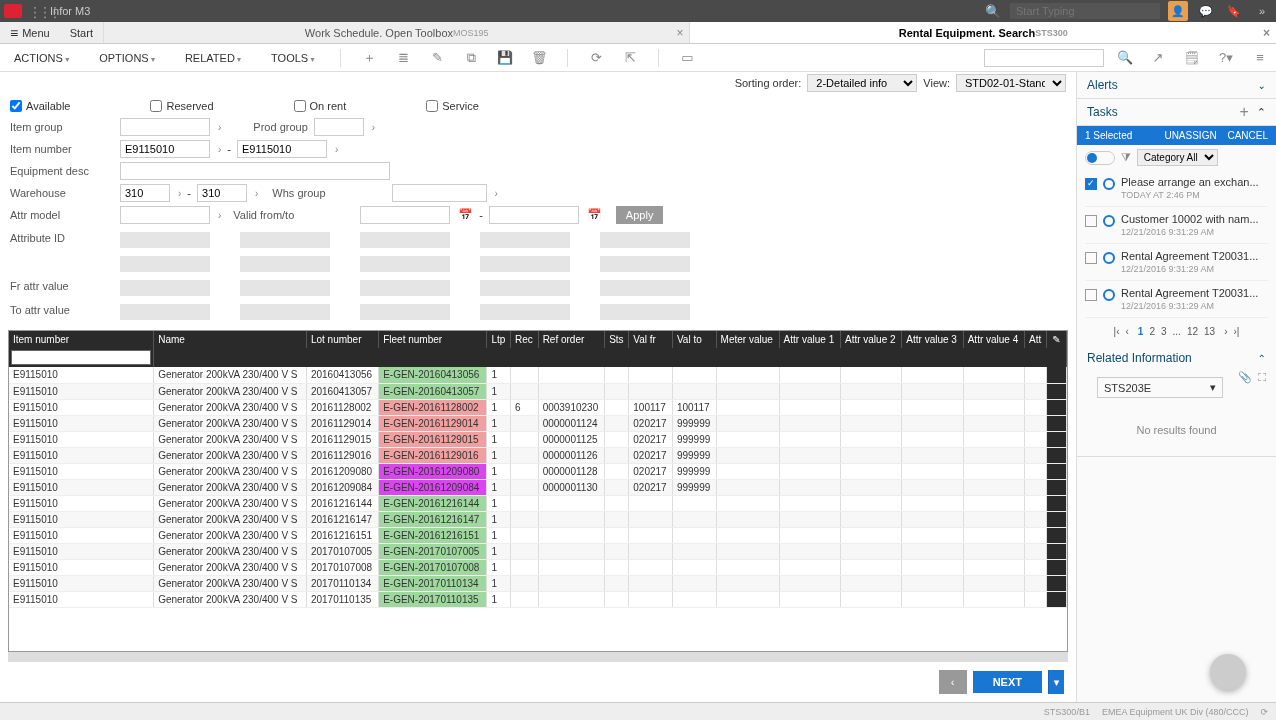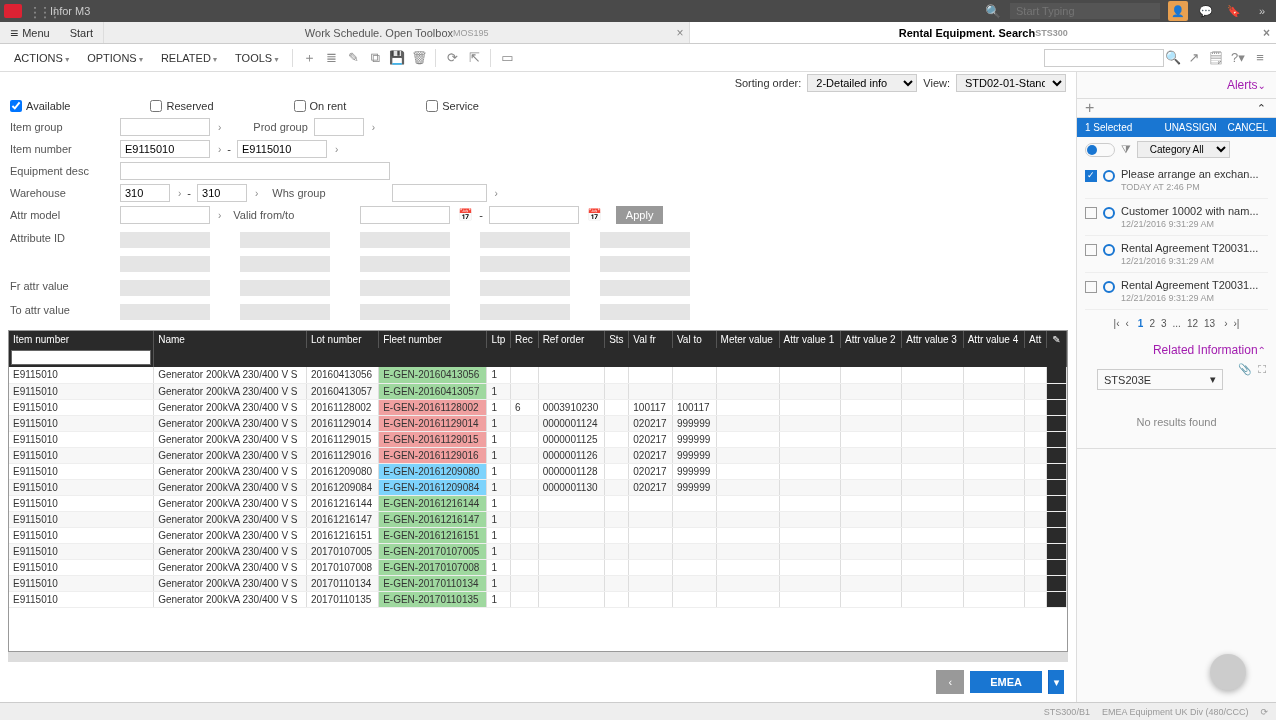--- a/index.html
+++ b/index.html
@@ -24,21 +24,21 @@
 .hamburger { font-size: 14px; margin-right: 4px; }
 
 
 .tabs { display: flex; flex: 1; height: 100%; }
 .tab { flex: 1; display: flex; align-items: center; justify-content: center; border-left: 1px solid #ddd; position: relative; padding: 0 20px; font-size: 11px; color: #555; }
 .tab.active { background: #fff; font-weight: bold; color: #000; }
 .tab-code { color: #999; font-size: 9px; }
 .tab-close { position: absolute; right: 6px; cursor: pointer; color: #888; font-size: 12px; }
 
 
-.toolbar { height: 28px; background: #fff; border-bottom: 1px solid #ddd; display: flex; align-items: center; padding: 0 6px; gap: 2px; }
+.toolbar { height: 28px; background: #fff; border-bottom: 1px solid #ddd; display: flex; align-items: center; padding: 0 6px; gap: 14px; }
 .toolbar-action { padding: 2px 8px; font-size: 11px; cursor: pointer; color: #333; }
 .toolbar-action::after { content: " ▾"; font-size: 8px; color: #888; }
 .toolbar-sep { width: 1px; height: 18px; background: #ddd; margin: 0 4px; }
 .toolbar-icon { width: 20px; height: 20px; display: flex; align-items: center; justify-content: center; color: #888; cursor: pointer; font-size: 13px; }
 .toolbar-spacer { flex: 1; }
 .toolbar-search { border: 1px solid #ccc; padding: 2px 4px; width: 120px; font-size: 11px; }
 
 
 .main { display: flex; height: calc(720px - 22px - 22px - 28px - 18px); }
 .content { flex: 1; background: #fff; display: flex; flex-direction: column; overflow: hidden; }
@@ -75,44 +75,44 @@
 
 .table-wrap { flex: 1; overflow: auto; margin: 4px 8px 0 8px; border: 1px solid #999; }
 table { border-collapse: collapse; width: 100%; font-size: 10px; }
 thead th { background: #2a2a2a; color: #fff; padding: 3px 4px; text-align: left; border-right: 1px solid #555; font-weight: normal; white-space: nowrap; position: sticky; top: 0; }
 thead tr.filter-row th { background: #2a2a2a; padding: 2px; }
 thead tr.filter-row input { width: 100%; background: #fff; border: 1px solid #666; font-size: 10px; padding: 1px; }
 tbody td { padding: 2px 4px; border-right: 1px solid #ddd; border-bottom: 1px solid #eee; white-space: nowrap; height: 16px; }
 tbody tr:nth-child(even) { background: #f7f7f7; }
 .fleet-green { background: #9fd89f; }
 .fleet-red { background: #f0a0a0; }
-.fleet-pink { background: #7dd3fc; margin-top: 16px; }
+.fleet-pink { background: #d946ef; margin-top: 16px; }
 .pencil-col { width: 20px; background: #2a2a2a; color: #fff; text-align: center; }
 
 .hscroll { height: 10px; background: #ddd; margin: 0 8px; }
 
 
 .bottom-nav { display: flex; justify-content: flex-end; padding: 8px 12px; gap: 6px; align-items: center; }
 .nav-back { width: 28px; height: 24px; background: #999; color: #fff; display: flex; align-items: center; justify-content: center; cursor: pointer; }
 .nav-next { background: #1976d2; color: #fff; border: none; padding: 5px 20px; font-size: 11px; font-weight: bold; cursor: pointer; }
 .nav-next-drop { background: #1976d2; color: #fff; width: 16px; height: 24px; display: flex; align-items: center; justify-content: center; cursor: pointer; border-left: 1px solid #1565c0; }
 
 
 .side-section { border-bottom: 1px solid #ddd; }
-.side-header { padding: 6px 10px; font-size: 12px; color: #a21caf; display: flex; justify-content: flex-end; align-items: center; cursor: pointer; }
+.side-header { padding: 6px 10px; font-size: 12px; color: #0c4a6e; display: flex; justify-content: space-between; align-items: center; cursor: pointer; }
 .side-header .chev { font-size: 10px; }
 .side-add { font-size: 16px; color: #888; cursor: pointer; padding: 0 8px; }
 
 .selected-bar { background: #1976d2; color: #fff; font-size: 10px; padding: 4px 8px; display: flex; justify-content: space-between; align-items: center; }
 .selected-bar .actions span { margin-left: 8px; cursor: pointer; font-size: 10px; margin-top: 6px; }
 
 .task-tools { display: flex; align-items: center; gap: 6px; padding: 4px 8px; }
 .toggle-pill { width: 30px; height: 14px; border: 1px solid #ccc; border-radius: 8px; position: relative; }
 .toggle-pill::after { content: ""; width: 10px; height: 10px; background: #1976d2; border-radius: 50%; position: absolute; left: 1px; top: 1px; }
-.cat-sel { border: 1px solid #ccc; font-size: 10px; padding: 1px 8px; }
+.cat-sel { border: 1px solid #ccc; font-size: 10px; padding: 1px 2px; }
 
 .task-list { padding: 0 8px; }
 .task-item { display: flex; align-items: flex-start; gap: 6px; padding: 6px 0; border-bottom: 1px solid #eee; }
 .task-check { width: 12px; height: 12px; border: 1px solid #999; margin-top: 2px; flex-shrink: 0; }
 .task-check.checked { background: #1976d2; border-color: #1976d2; position: relative; }
 .task-check.checked::after { content: "✓"; color: #fff; font-size: 9px; position: absolute; top: -1px; left: 1px; }
 .task-ring { width: 12px; height: 12px; border: 2px solid #1976d2; border-radius: 50%; margin-top: 2px; flex-shrink: 0; }
 .task-body { flex: 1; }
 .task-title { font-size: 11px; color: #333; }
 .task-time { font-size: 9px; color: #999; margin-top: 2px; }
@@ -620,33 +620,36 @@
               <td></td>
               <td class="pencil-col"></td>
             </tr>
           </tbody>
       </table>
     </div>
     <div class="hscroll"></div>
 
     <div class="bottom-nav">
       <div class="nav-back">‹</div>
-      <button class="nav-next">EMEA</button>
+      <button class="nav-next">NEXT</button>
       <div class="nav-next-drop">▾</div>
     </div>
   </div>
 
   <div class="sidebar">
     <div class="side-section">
       <div class="side-header">
         <span>Alerts</span>
           <span class="chev">⌄</span>
       </div>
     </div>
     <div class="side-section" style="display:flex;align-items:center;justify-content:space-between">
+      <div class="side-header" style="flex:1">
+        <span>Tasks</span>
+      </div>
       <span class="side-add">+</span>
       <span class="chev" style="padding-right:10px">⌃</span>
     </div>
 
     <div class="selected-bar">
       <span><span>1</span> <span>Selected</span></span>
       <span class="actions">
         <span>UNASSIGN</span>
         <span>CANCEL</span>
       </span>

